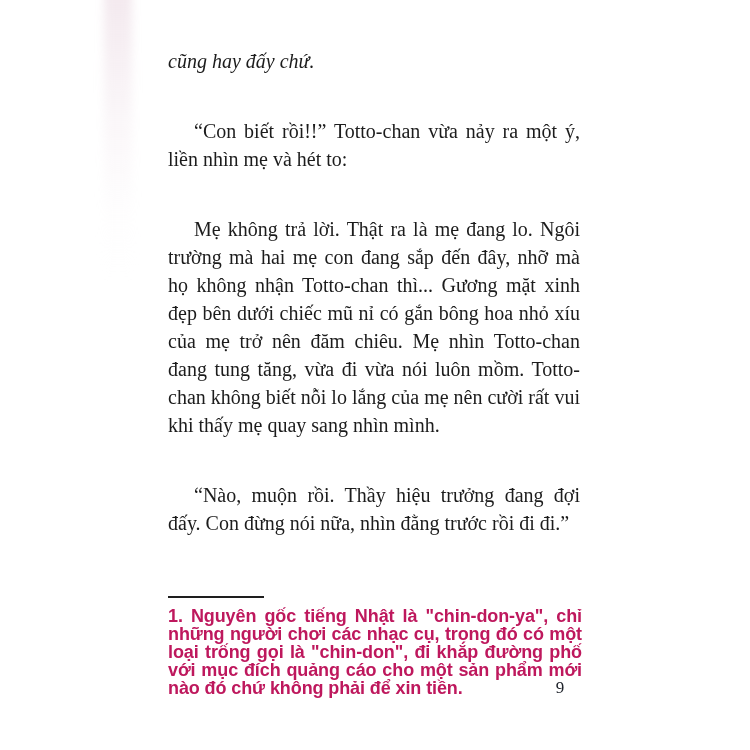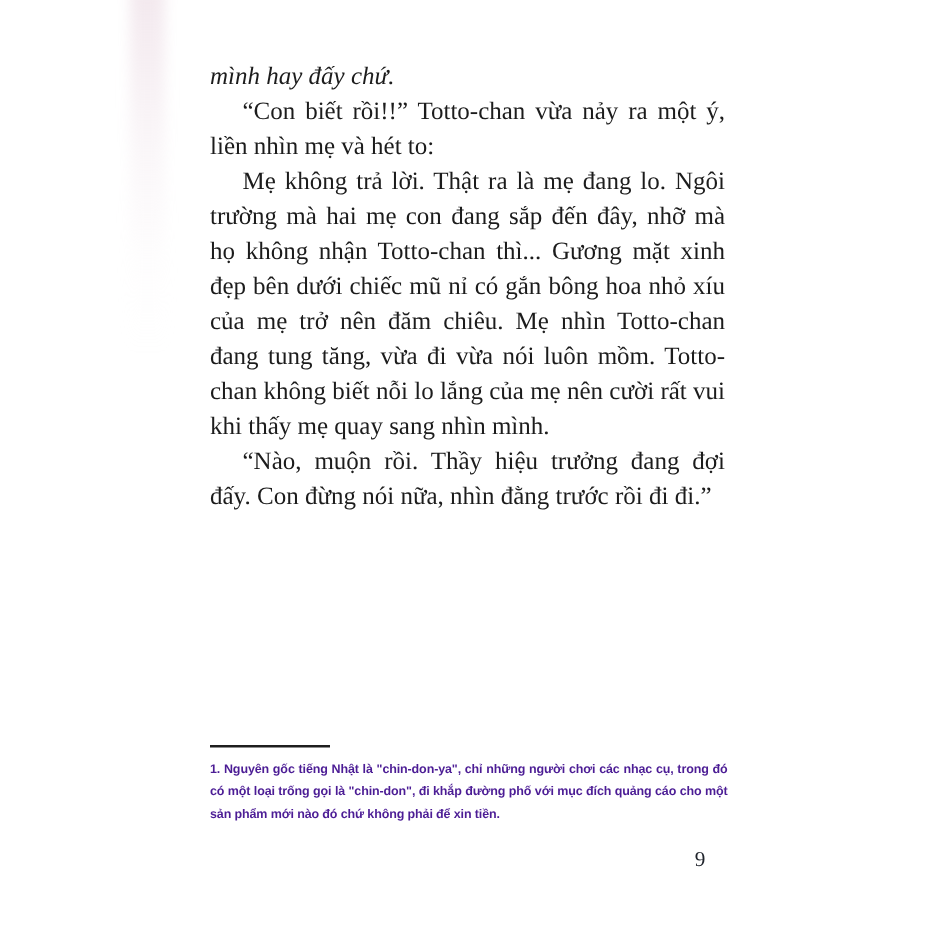--- a/index.html
+++ b/index.html
@@ -40,20 +40,21 @@
     font-size: 20px;
     line-height: 28px;
     color: #1c1c1c;
     text-align: justify;
   }
   .main-text p {
     margin: 0;
   }
   .main-text p.ind {
     text-indent: 26px;
+    margin-top: 42px;
   }
   .main-text p.cont {
     font-style: italic;
     text-indent: 0;
   }
   .main-text sup {
     font-size: 11px;
     line-height: 0;
     vertical-align: super;
     letter-spacing: -0.5px;
@@ -65,25 +66,25 @@
     width: 414px;
   }
   .footnote-rule {
     width: 96px;
     height: 0;
     border-top: 2px solid #1e1e1e;
     margin: 0 0 9px 0;
   }
   .footnote-text {
     font-family: "Liberation Sans", sans-serif;
-    font-size: 10px;
+    font-size: 18px;
     font-weight: 700;
     line-height: 18px;
     letter-spacing: -0.1px;
-    color: #4c1d95;
+    color: #be185d;
     text-align: justify;
   }
   .page-number {
     position: absolute;
     left: 546px;
     top: 678px;
     width: 28px;
     text-align: center;
     font-family: "Liberation Serif", serif;
     font-size: 17px;
@@ -91,21 +92,21 @@
   }
 </style>
 </head>
 <body>
 
 <div class="book-page">
 
   <div class="scan-artifact"></div>
 
   <div class="main-text">
-    <p class="cont">mình hay đấy chứ.</p>
+    <p class="cont">cũng hay đấy chứ.</p>
     <p class="ind">“Con biết rồi!!” Totto-chan vừa nảy ra một ý, liền nhìn mẹ và hét to:</p>
     <p class="ind">Mẹ không trả lời. Thật ra là mẹ đang lo. Ngôi trường mà hai mẹ con đang sắp đến đây, nhỡ mà họ không nhận Totto-chan thì... Gương mặt xinh đẹp bên dưới chiếc mũ nỉ có gắn bông hoa nhỏ xíu của mẹ trở nên đăm chiêu. Mẹ nhìn Totto-chan đang tung tăng, vừa đi vừa nói luôn mồm. Totto-chan không biết nỗi lo lắng của mẹ nên cười rất vui khi thấy mẹ quay sang nhìn mình.</p>
     <p class="ind">“Nào, muộn rồi. Thầy hiệu trưởng đang đợi đấy. Con đừng nói nữa, nhìn đằng trước rồi đi đi.”</p>
   </div>
 
   <div class="footnote-block">
     <div class="footnote-rule"></div>
     <div class="footnote-text">1. Nguyên gốc tiếng Nhật là "chin-don-ya", chỉ những người chơi các nhạc cụ, trong đó có một loại trống gọi là "chin-don", đi khắp đường phố với mục đích quảng cáo cho một sản phẩm mới nào đó chứ không phải để xin tiền.</div>
   </div>
 

